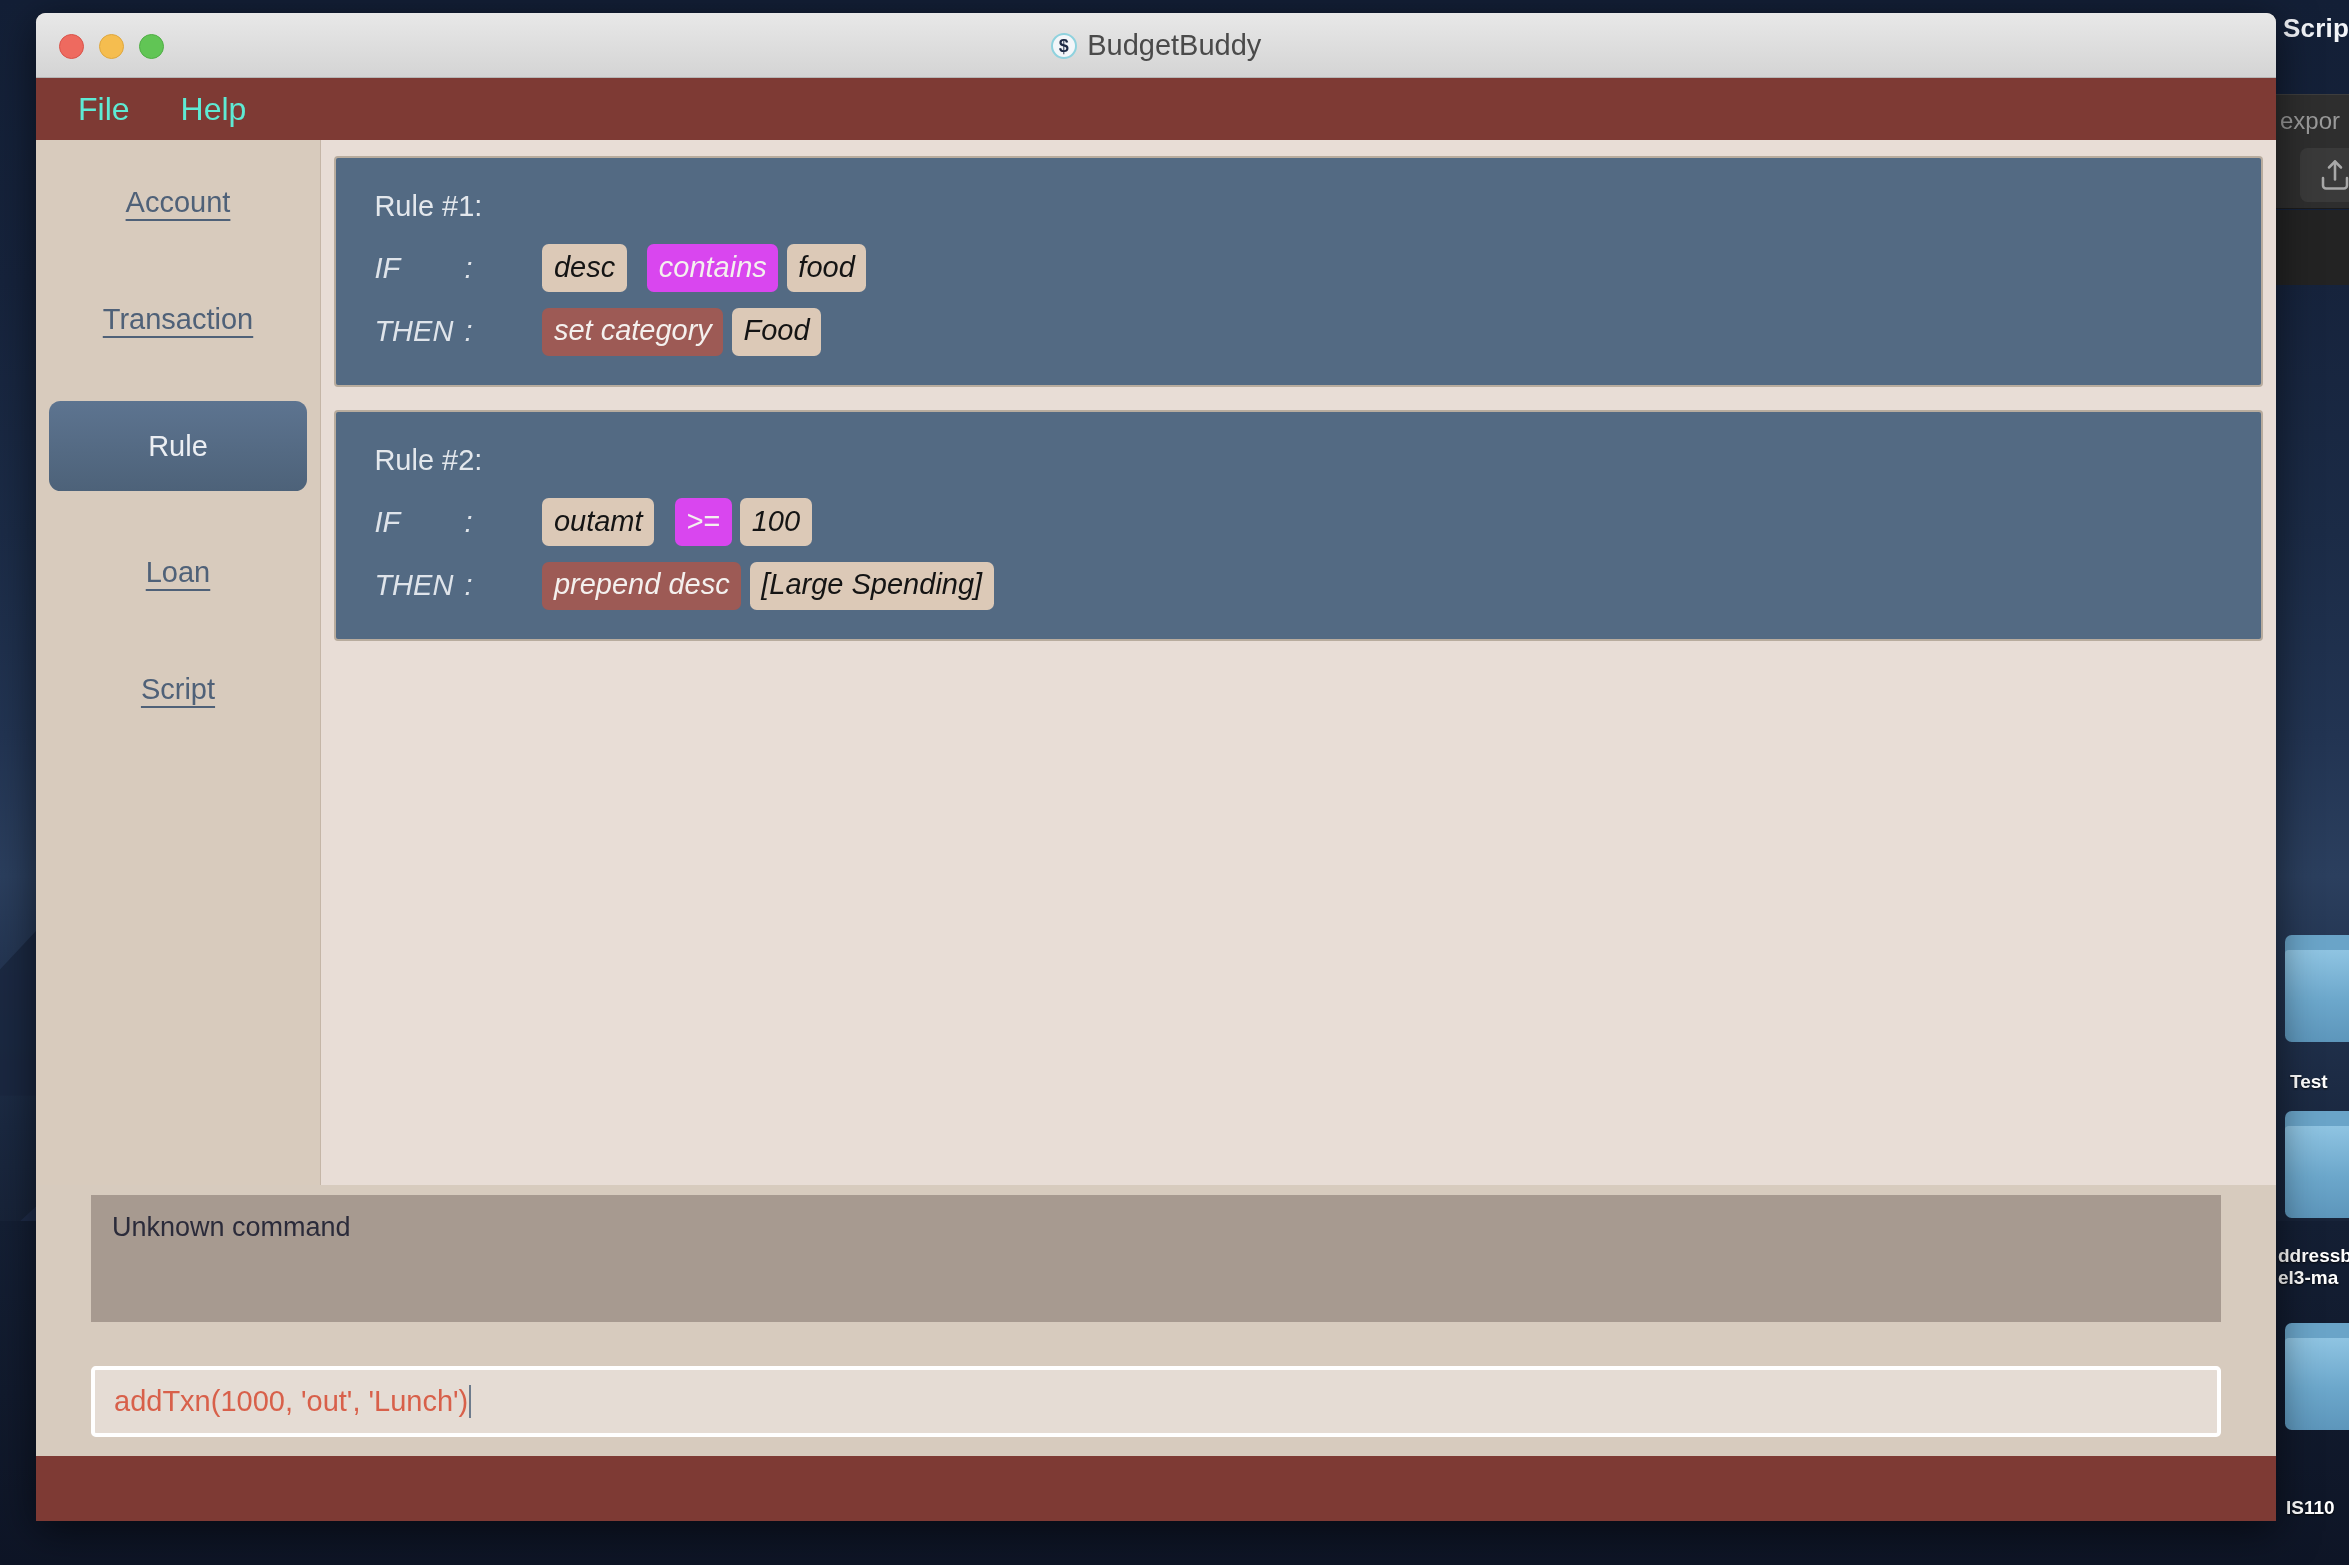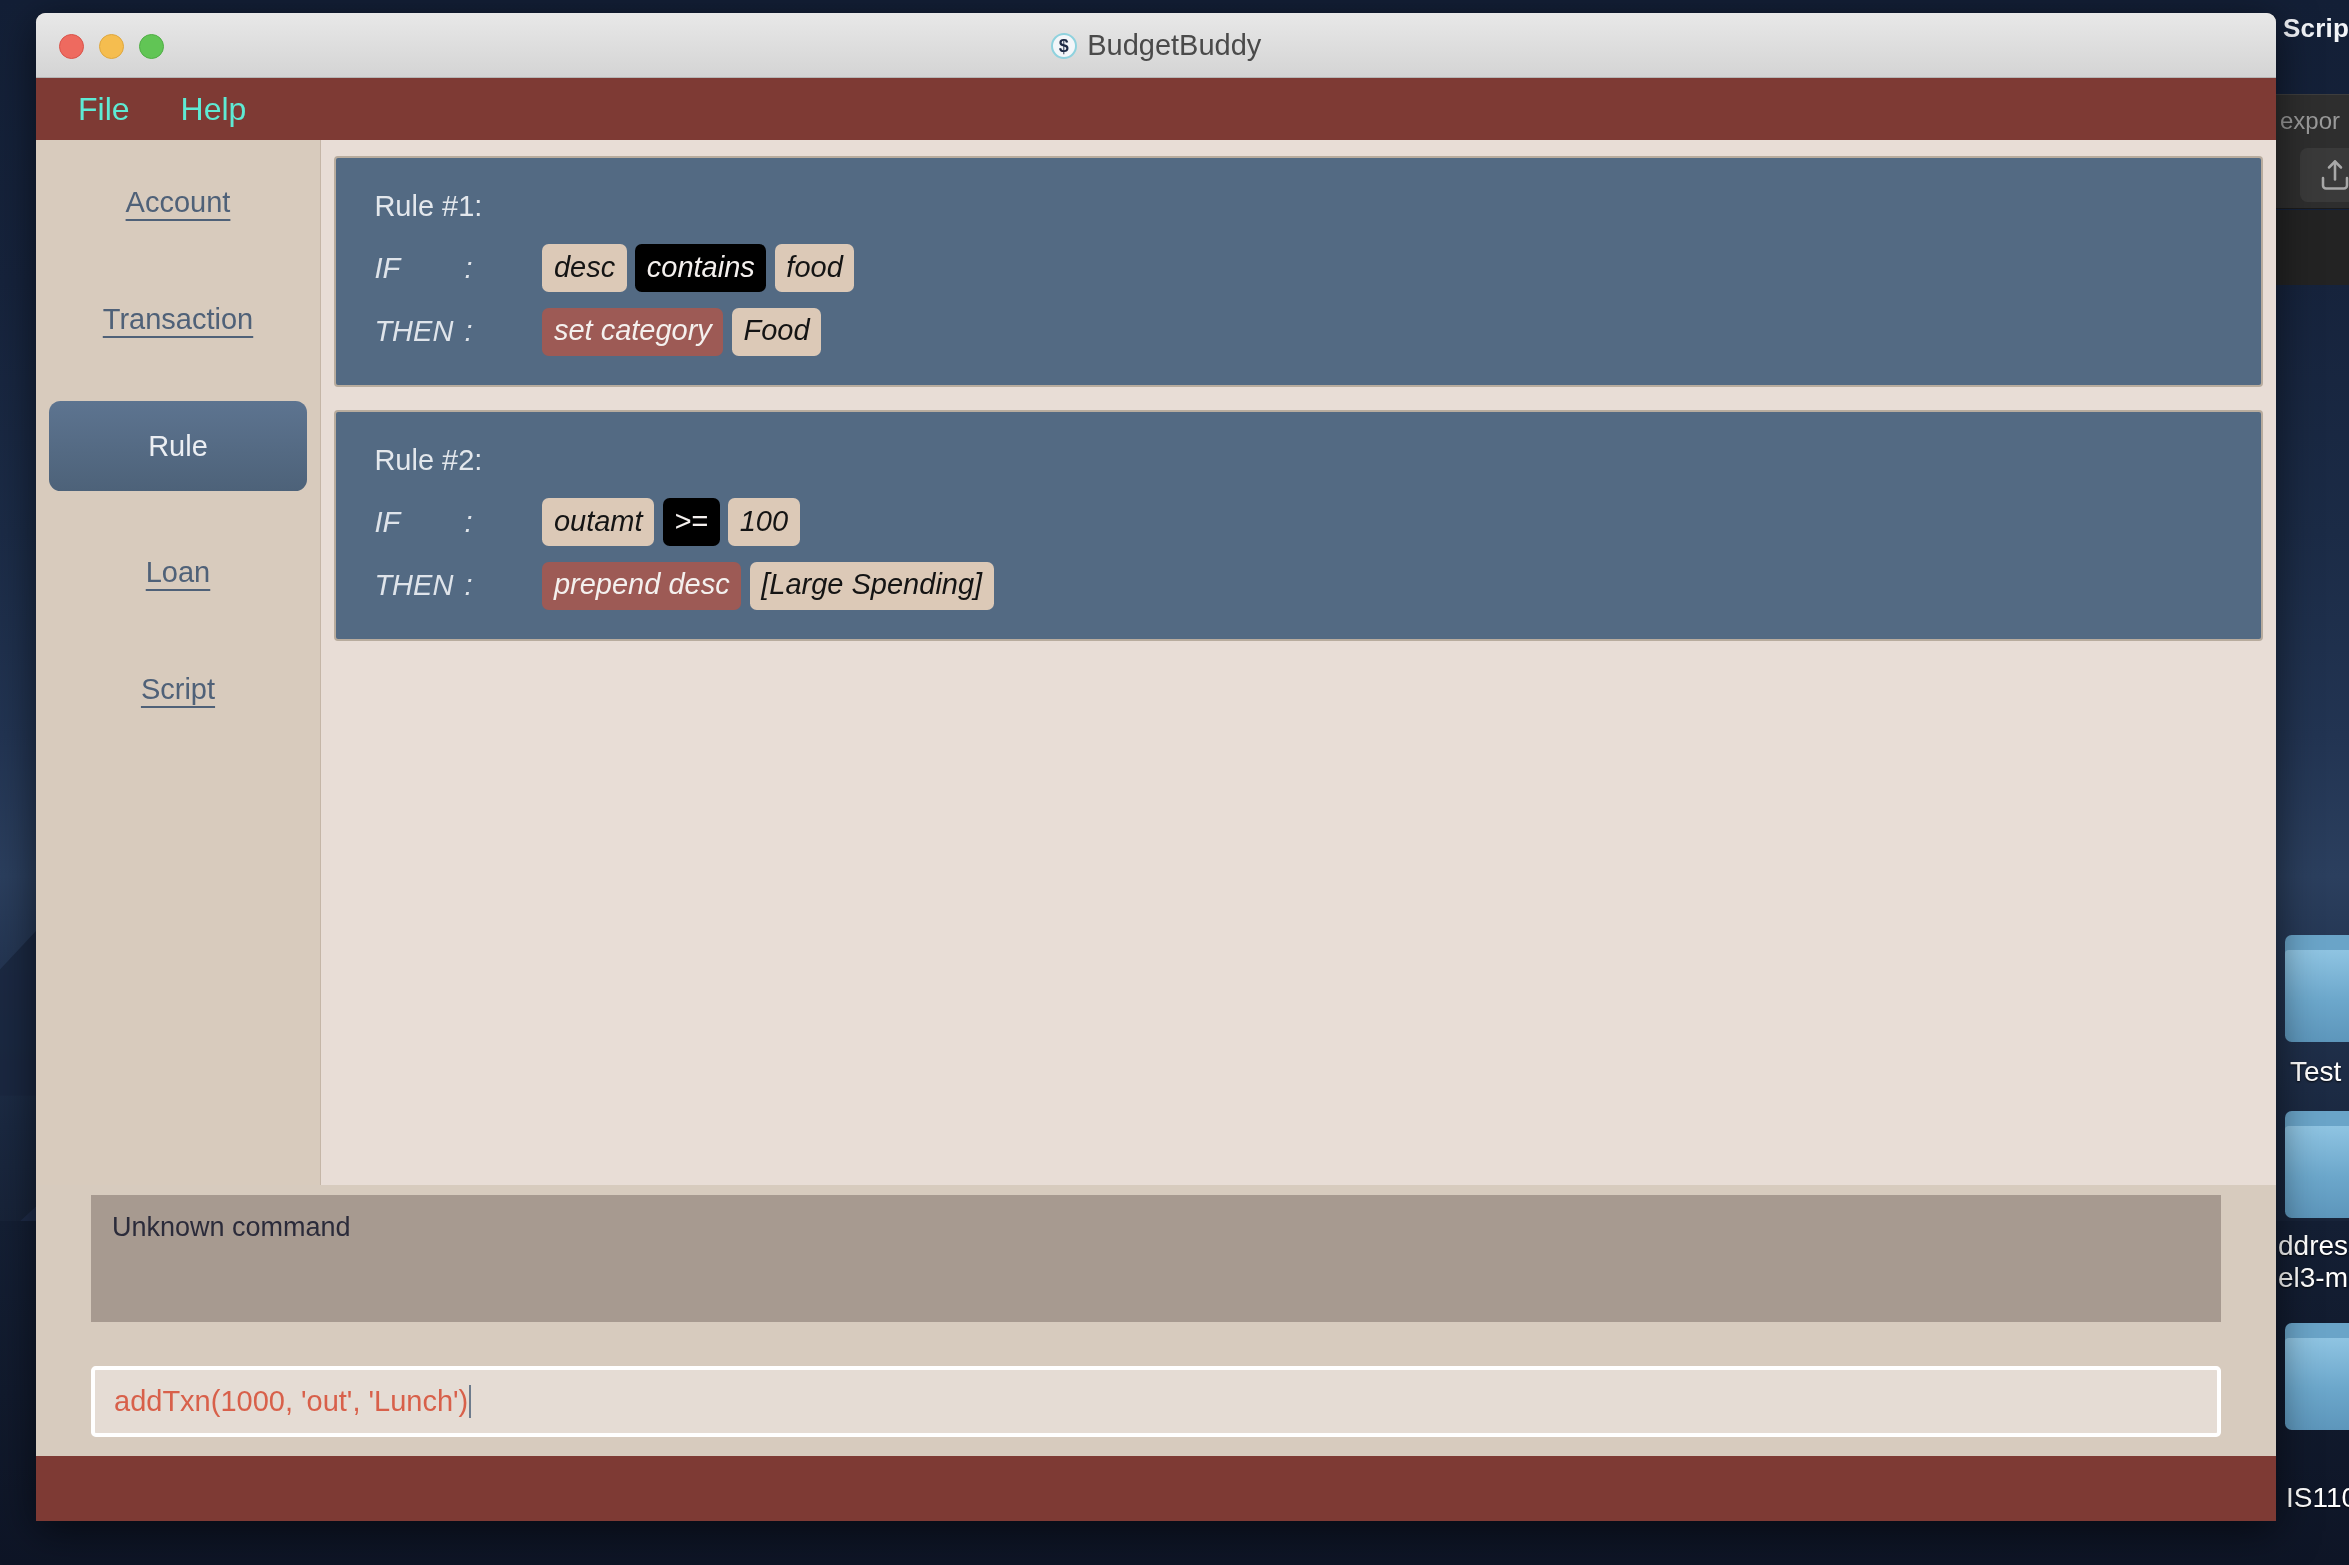--- a/index.html
+++ b/index.html
@@ -103,25 +103,26 @@
   }
   .bg-folder .body {
     position: absolute; left: 0; top: 15.3px;
     width: 143px; height: 92px;
     background: linear-gradient(180deg,#8fc4e2 0%, #6ca7cb 55%, #5d96bb 100%);
     border-radius: 3.8px 6.7px 6.7px 6.7px;
   }
   .bg-flabel {
     position: absolute;
     color: #ffffff;
-    font-size: 28px;
-    font-weight: normal;
+    font-size: 19px;
+    font-weight: bold;
     text-shadow: 0 1px 1.9px rgba(0,0,0,.8);
     white-space: nowrap;
     line-height: 1.16;
+    margin-top: 15px;
   }
 
   
   #window {
     position: absolute;
     left: 36px; top: 13.4px;
     width: 2240px; height: 1508px;
     background: #d7cbbe;
     border-radius: 9.6px 9.6px 0 0;
     box-shadow: 0 9.6px 42px rgba(0,0,0,.55);
@@ -259,21 +260,21 @@
   }
   .tokens { display: flex; align-items: center; gap: 8.6px; }
   .tok {
     font-size: 29px;
     line-height: 1;
     padding: 8.6px 11.5px 10.5px 11.5px;
     border-radius: 6.7px;
     white-space: nowrap;
   }
   .tok.field { background: #dcc9b7; color: #141414; }
-  .tok.op    { background: #000000; color: #f4f0ee; }
+  .tok.op    { background: #d946ef; color: #f4f0ee; margin-left: 12px; }
   .tok.val   { background: #dcc9b7; color: #141414; }
   .tok.act   { background: #9d5a55; color: #f4f0ee; }
 
   
   #console {
     margin: 9.6px 55px 0 55px;
     height: 127px;
     background: #a79a90;
     padding: 17px 21px;
   }

